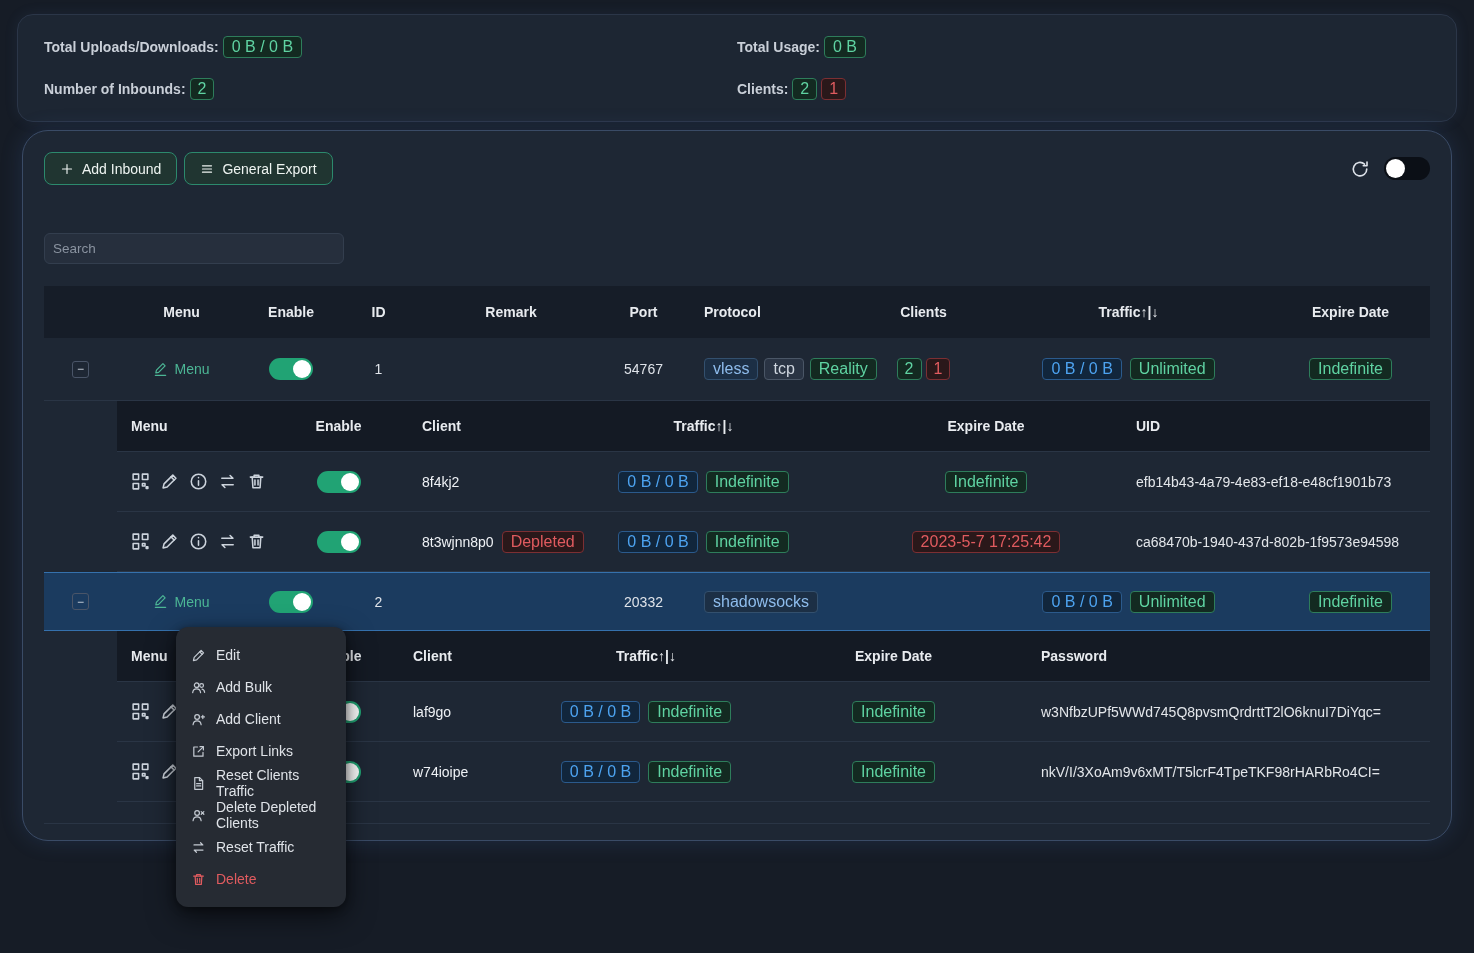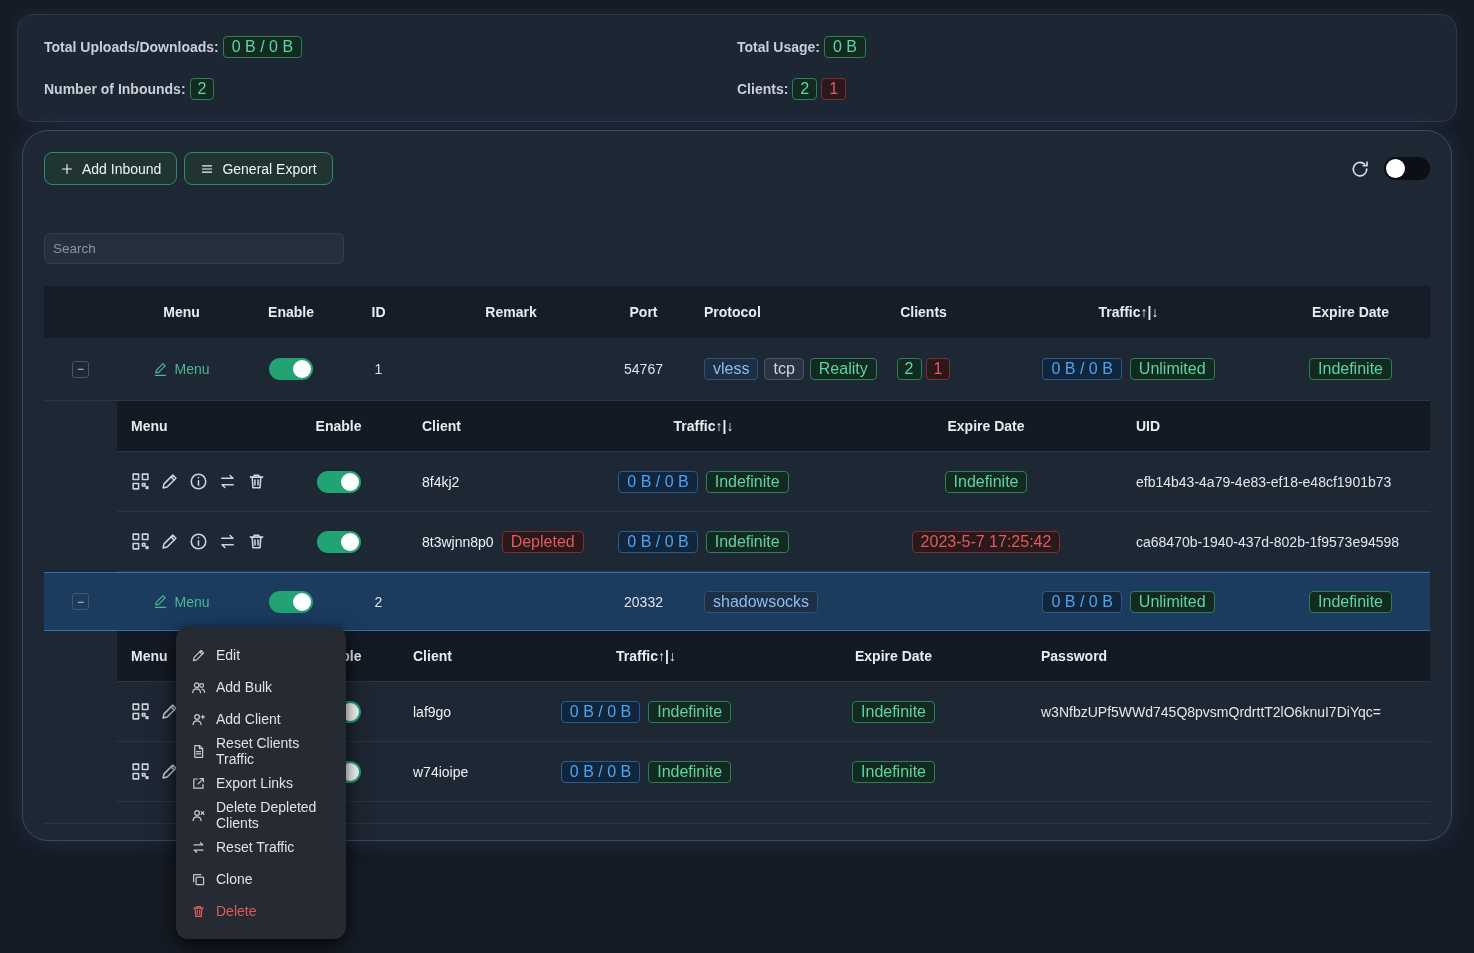--- a/index.html
+++ b/index.html
@@ -473,20 +473,21 @@
             <div class="switch"></div>
           </div>
         <div class="cell client-cell2">w74ioipe</div>
         <div class="cell">
           <span class="badge blue">0 B / 0 B</span>
           <span class="badge green">Indefinite</span>
         </div>
         <div class="cell">
             <span class="badge green">Indefinite</span>
           </div>
+        <div class="cell mono-cell">nkV/I/3XoAm9v6xMT/T5lcrF4TpeTKF98rHARbRo4CI=</div>
       </div>
     </div>
 
     <div class="table-footer"></div>
   </div>
 </div>
 
 <div class="context-menu">
   <div class="cm-item">
     <svg class="ic" viewBox="0 0 16 16">
@@ -501,47 +502,41 @@
     <span>Add Bulk</span>
   </div>
   <div class="cm-item">
     <svg class="ic" viewBox="0 0 16 16">
         <use href="#sym-user-plus"></use>
       </svg>
     <span>Add Client</span>
   </div>
   <div class="cm-item">
     <svg class="ic" viewBox="0 0 16 16">
+        <use href="#sym-export"></use>
+      </svg>
+    <span>Export Links</span>
+  </div>
+  <div class="cm-item">
+    <svg class="ic" viewBox="0 0 16 16">
         <use href="#sym-file"></use>
       </svg>
     <span>Reset Clients Traffic</span>
   </div>
   <div class="cm-item">
     <svg class="ic" viewBox="0 0 16 16">
-        <use href="#sym-export"></use>
-      </svg>
-    <span>Export Links</span>
-  </div>
-  <div class="cm-item">
-    <svg class="ic" viewBox="0 0 16 16">
         <use href="#sym-user-x"></use>
       </svg>
     <span>Delete Depleted Clients</span>
   </div>
   <div class="cm-item">
     <svg class="ic" viewBox="0 0 16 16">
         <use href="#sym-swap"></use>
       </svg>
     <span>Reset Traffic</span>
   </div>
-  <div class="cm-item">
-    <svg class="ic" viewBox="0 0 16 16">
-        <use href="#sym-copy"></use>
-      </svg>
-    <span>Clone</span>
-  </div>
   <div class="cm-item danger">
     <svg class="ic" viewBox="0 0 16 16">
         <use href="#sym-trash"></use>
       </svg>
     <span>Delete</span>
   </div>
 </div>
 
 </body></html>

